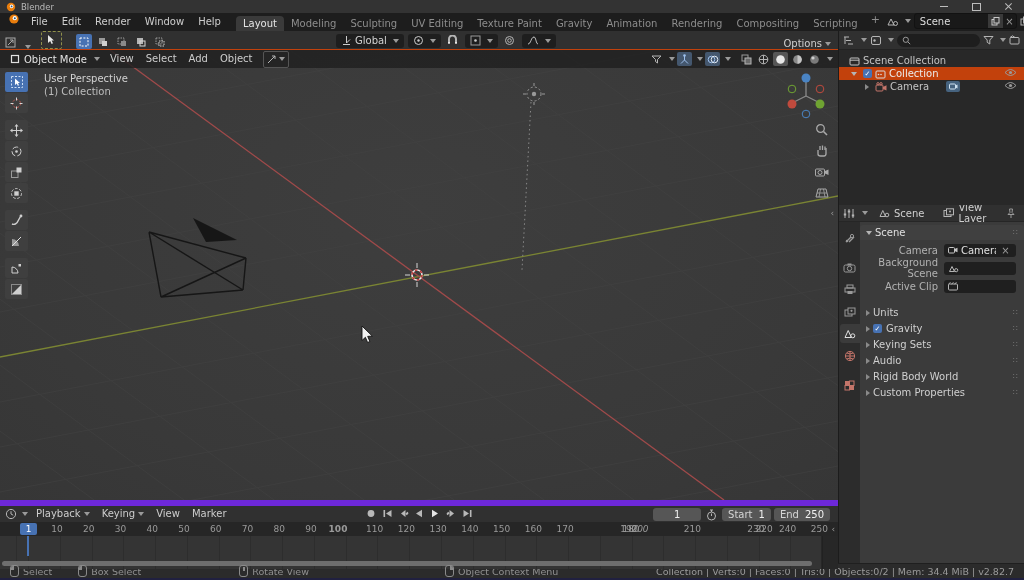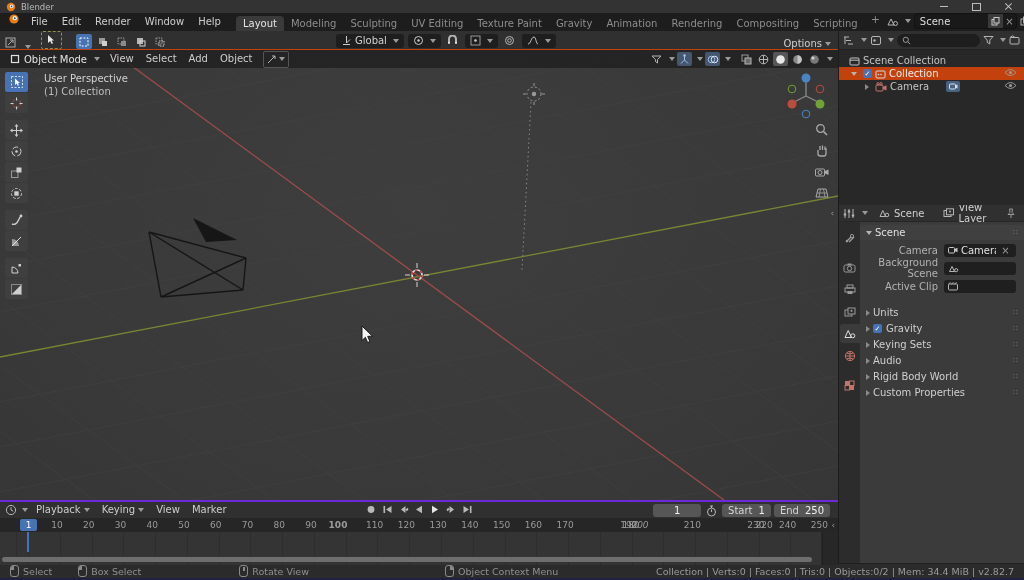--- a/index.html
+++ b/index.html
@@ -91,21 +91,21 @@
   .sec-row{height:15px;display:flex;align-items:center;padding:0 6px;color:#cfcfcf;margin-top:1px;}
   .drag-dots{margin-left:auto;color:#777;font-size:8px;}
   .drag-dots::before{content:"∷";}
   .prop-field-row{height:16px;display:flex;align-items:center;margin:2px 8px 2px 0;}
   .prop-label{width:78px;text-align:right;padding-right:6px;color:#b2b2b2;flex:0 0 auto;}
   .prop-field{flex:1;height:13px;background:#1f1f1f;border-radius:3px;display:flex;align-items:center;padding:0 4px;gap:3px;color:#e0e0e0;min-width:0;}
   .prop-field .fval{flex:1;white-space:nowrap;overflow:hidden;}
   .panel-gap{height:8px;}
 
   
-  .timeline{position:relative;height:63px;background:#303030;border-top:2px solid #6d28d9;box-sizing:border-box;}
+  .timeline{position:relative;height:63px;background:#303030;border-top:6px solid #6d28d9;box-sizing:border-box;}
   .tl-header{position:relative;height:16px;display:flex;align-items:center;padding-left:5px;gap:2px;}
   .menu-item.tl{padding:0 6px;line-height:16px;display:inline-flex;align-items:center;}
   .transport{position:absolute;left:50%;top:1px;transform:translateX(-50%);display:flex;align-items:center;gap:3px;}
   .tr-btn{width:13px;height:13px;display:flex;align-items:center;justify-content:center;border-radius:2px;}
   .tl-right{position:absolute;right:8px;top:2px;display:flex;align-items:center;gap:3px;}
   .tl-field{height:13px;background:#565656;border-radius:3px;color:#f0f0f0;display:flex;align-items:center;justify-content:center;padding:0 6px;gap:6px;}
   .tl-field .lab{color:#d5d5d5;}
   .tl-ruler{position:relative;height:14px;background:#262626;}
   .ruler-num{position:absolute;top:2px;transform:translateX(-50%);font-size:9px;color:#9a9a9a;}
   .playhead-badge{position:absolute;left:20px;top:1px;width:17px;height:12px;background:#4772b3;border-radius:2px;color:#fff;font-size:9px;display:flex;align-items:center;justify-content:center;z-index:3;}

